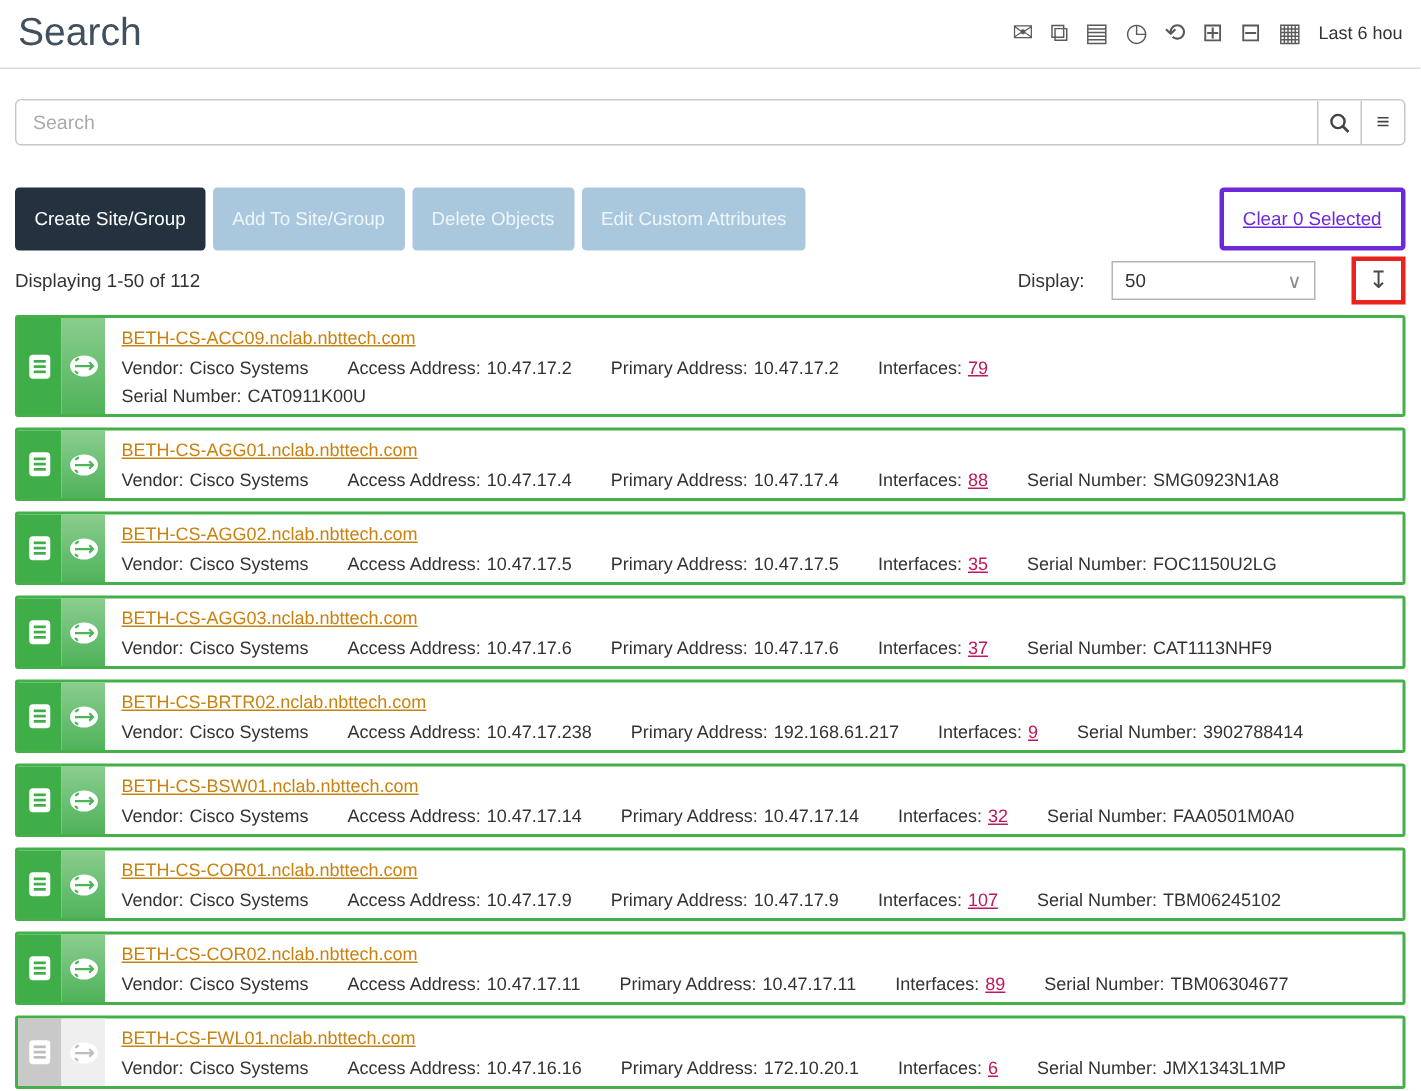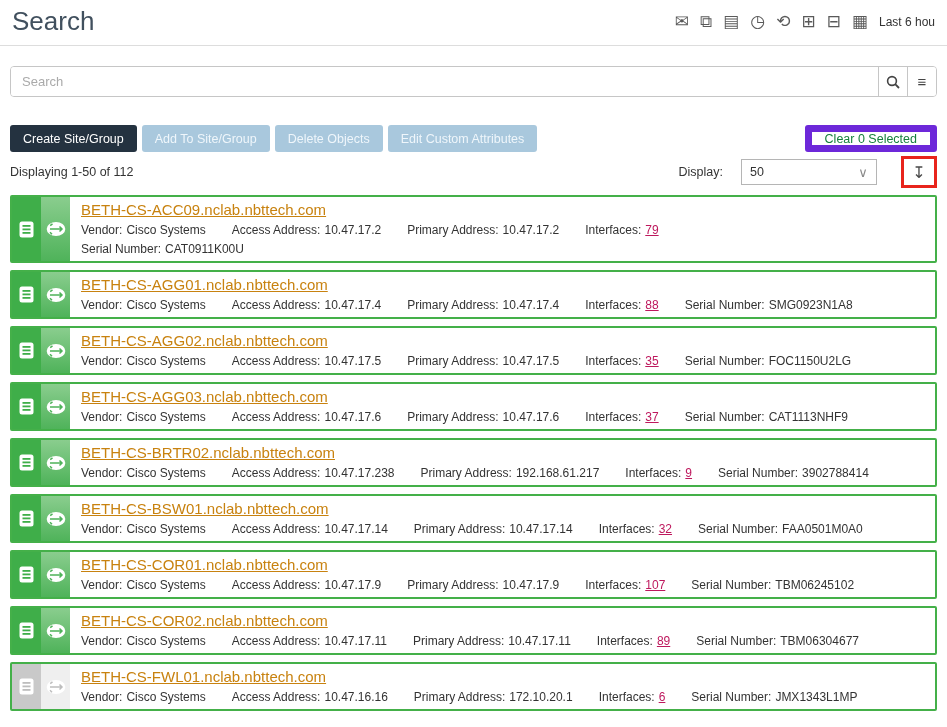--- a/index.html
+++ b/index.html
@@ -25,26 +25,26 @@
   .sbtn { width:29px; border-left:1px solid #c6c6c6; background:#fff;
     display:flex; align-items:center; justify-content:center; cursor:pointer; color:#444; }
 
   
   .tabs { margin-top: 15px; display:flex; gap: 15px; font-size: 12.5px; flex-wrap:nowrap; }
   .tab { color:#c8820f; text-decoration: underline; cursor:pointer; white-space:nowrap; }
   .tab.active { color:#222; font-weight:bold; text-decoration:none; cursor:default; }
 
   
   .toolbar { margin-top: 13px; display:flex; gap:5px; align-items:center; }
-  .btn { height: 27px; padding: 0 13px; font-size: 12.5px; border-radius: 3px;
+  .btn { height: 42px; padding: 0 13px; font-size: 12.5px; border-radius: 3px;
     border: none; font-family:"Liberation Sans",sans-serif; }
   .btn-primary { background:#243240; color:#fff; cursor:pointer; }
   .btn-disabled { background:#a9c8dd; color:#eff6fb; cursor:default; }
-  .btn-clear { margin-left:auto; background:#fff; border:7px solid #6d28d9;
-    color:#15803d; cursor:default; }
+  .btn-clear { margin-left:auto; background:#fff; border:3px solid #6d28d9;
+    color:#6d28d9; cursor:default;text-decoration:underline; }
 
   
   .results-row { margin-top: 4px; display:flex; align-items:center; font-size:12.5px; }
   .display-group { margin-left:auto; display:flex; align-items:center; gap:18px; }
   .display-select { width: 136px; height: 26px; border: 1px solid #b5b5b5;
     display:flex; align-items:center; background:#fff; cursor:pointer; }
   .display-value { flex:1; padding: 0 8px; font-size:12.5px; color:#333; }
   .select-caret { width: 26px; align-self:stretch; display:flex; align-items:center;
     justify-content:center; color:#8a8a8a; font-size:13px; }
   .download-wrap { margin-left: 6px; border: 3px solid #e8241c; padding: 1px; }
@@ -58,21 +58,21 @@
     min-height: 44px; background:#fff; cursor:pointer; }
   .icon-strip { display:flex; flex:0 0 auto; }
   .icon-block { width: 29px; display:flex; align-items:center; justify-content:center; }
   .b1 { background:#3fae49; }
   .b2 { background:linear-gradient(#8acd8e,#4fb35a); }
   .device-card.down .b1 { background:#c9c9c9; }
   .device-card.down .b2 { background:#efefef; }
   .device-card.down svg .line { fill:#bdbdbd; }
   .device-card.down svg .arrw { stroke:#bdbdbd; }
   .device-body { padding: 4px 11px 5px; flex:1; }
-  .device-name { color:#c8820f; text-decoration:underline; font-size:15px;
+  .device-name { color:#c8820f; text-decoration:underline; font-size:12px;
     display:inline-block; }
   .device-details { margin-top: 4px; display:flex; flex-wrap:wrap;
     column-gap: 26px; row-gap: 5px; font-size: 12px; }
   .detail { white-space:nowrap; }
   .lbl { margin-right: 4px; }
   .iface-link { color:#be185d; text-decoration:underline; cursor:pointer; }
   .device-card.serial-below .detail-serial { flex-basis: 100%; }
 </style>
 </head>
 <body>

